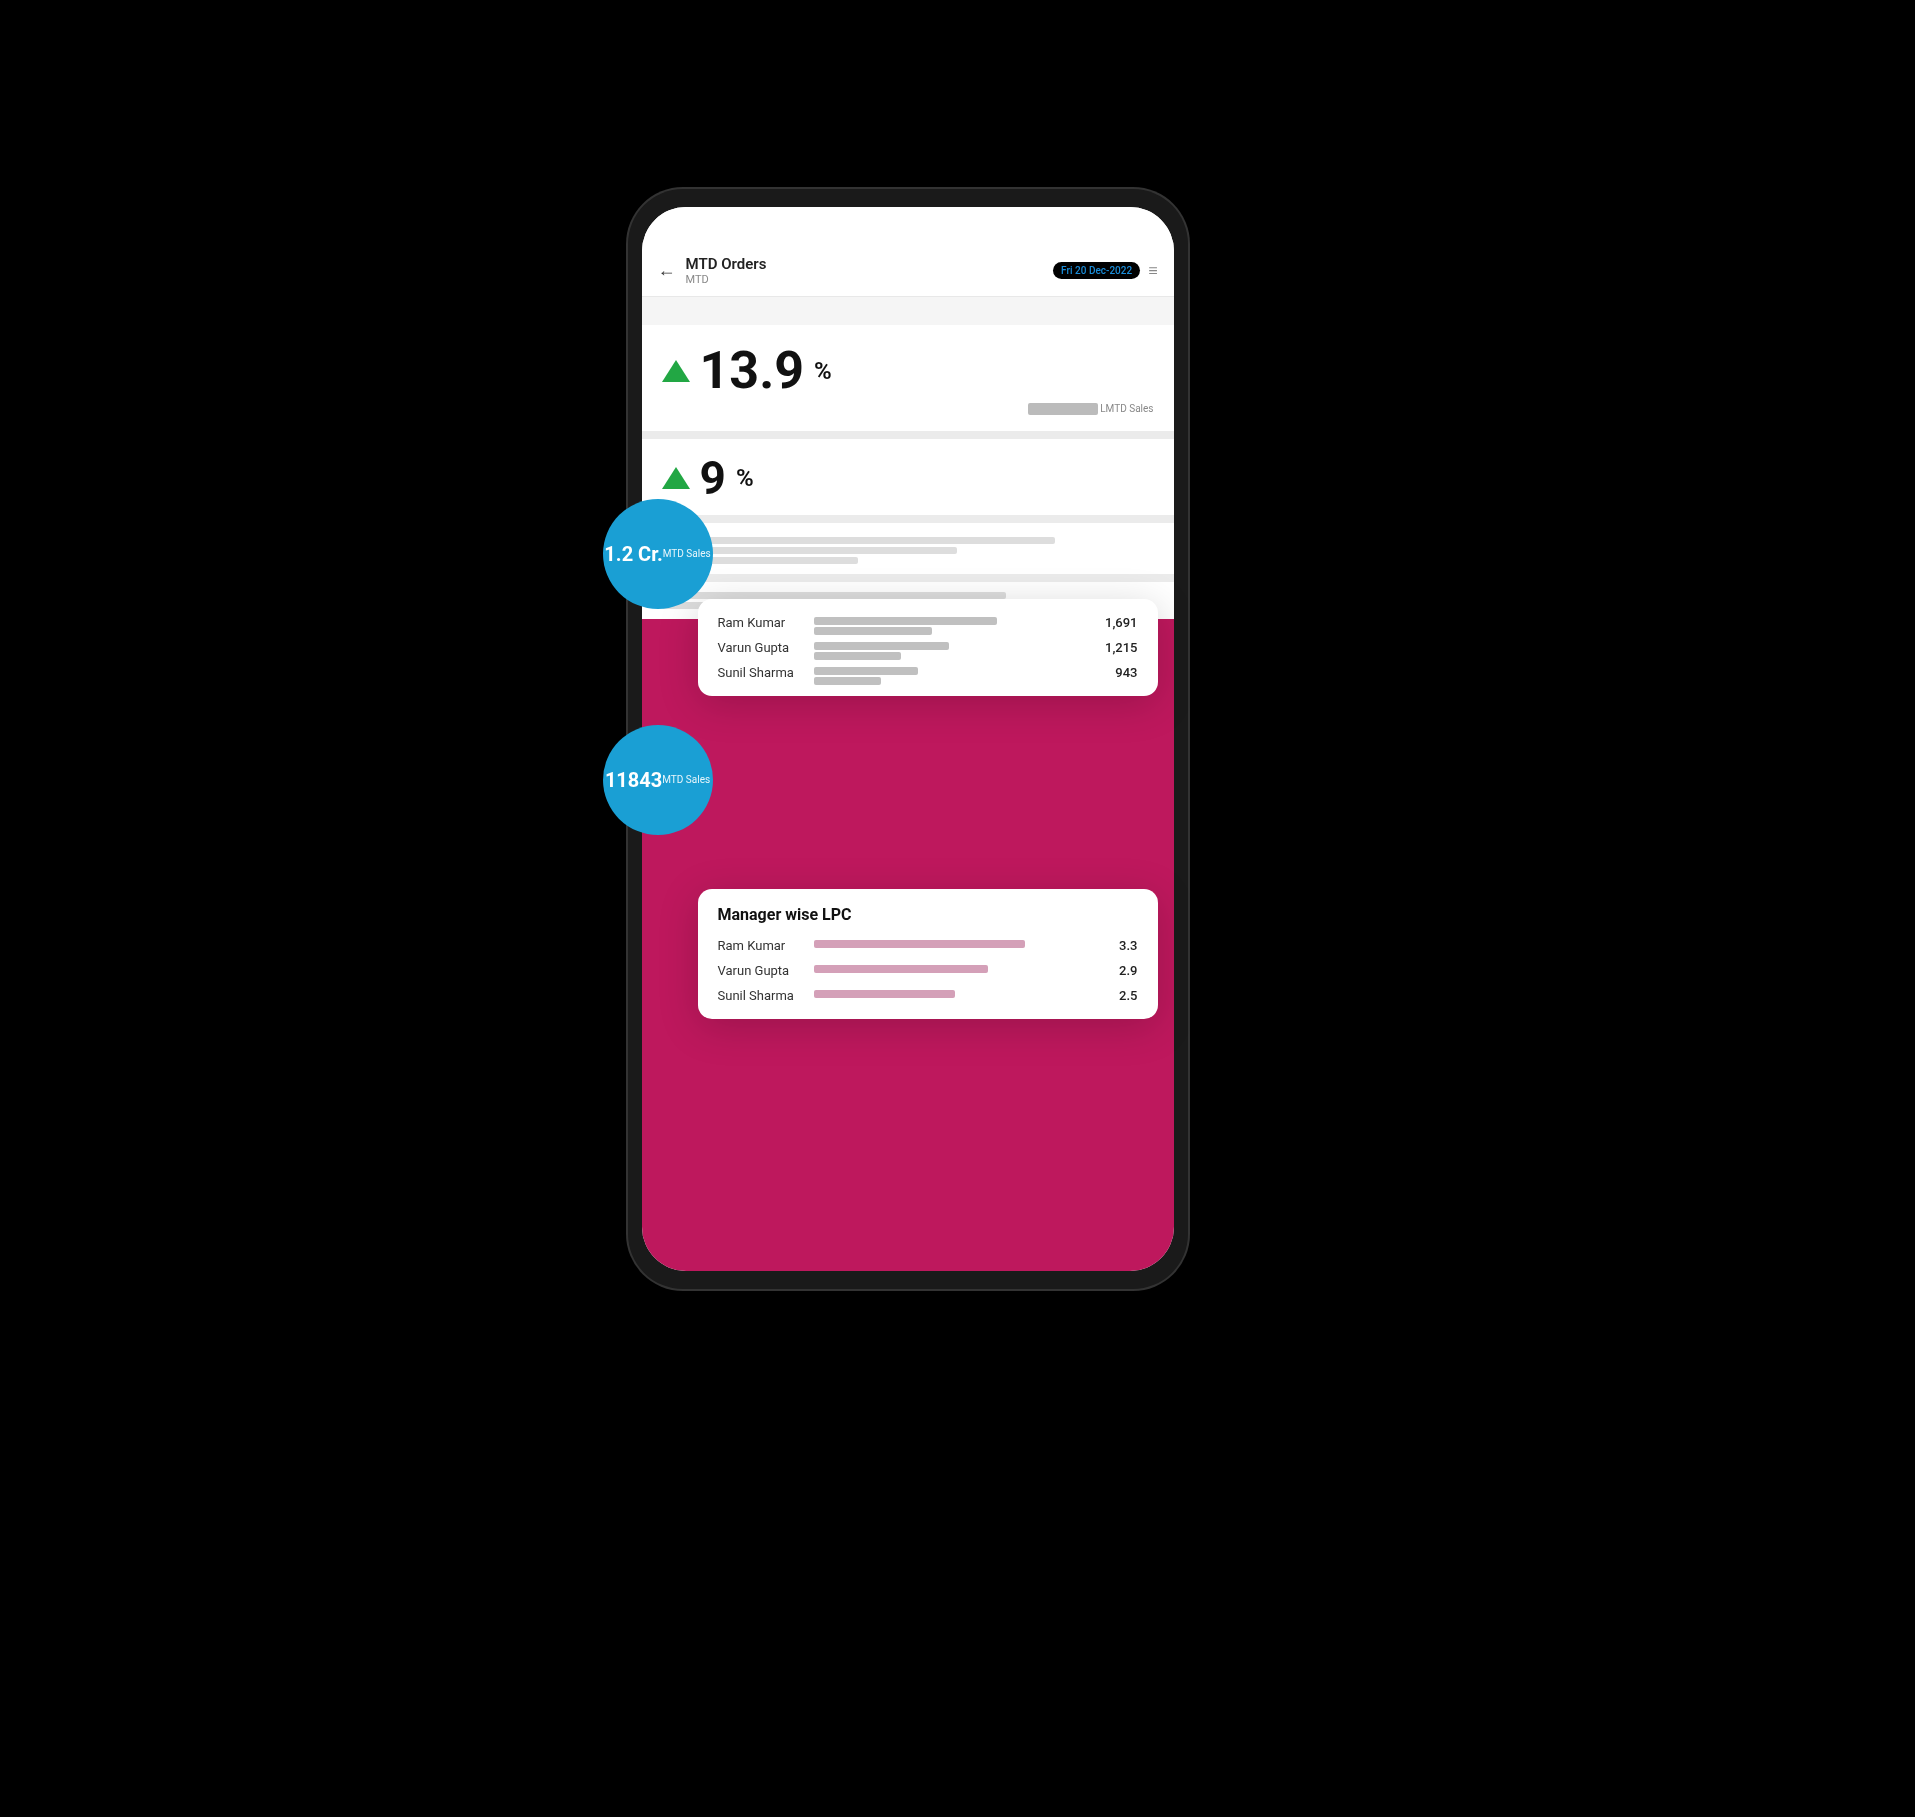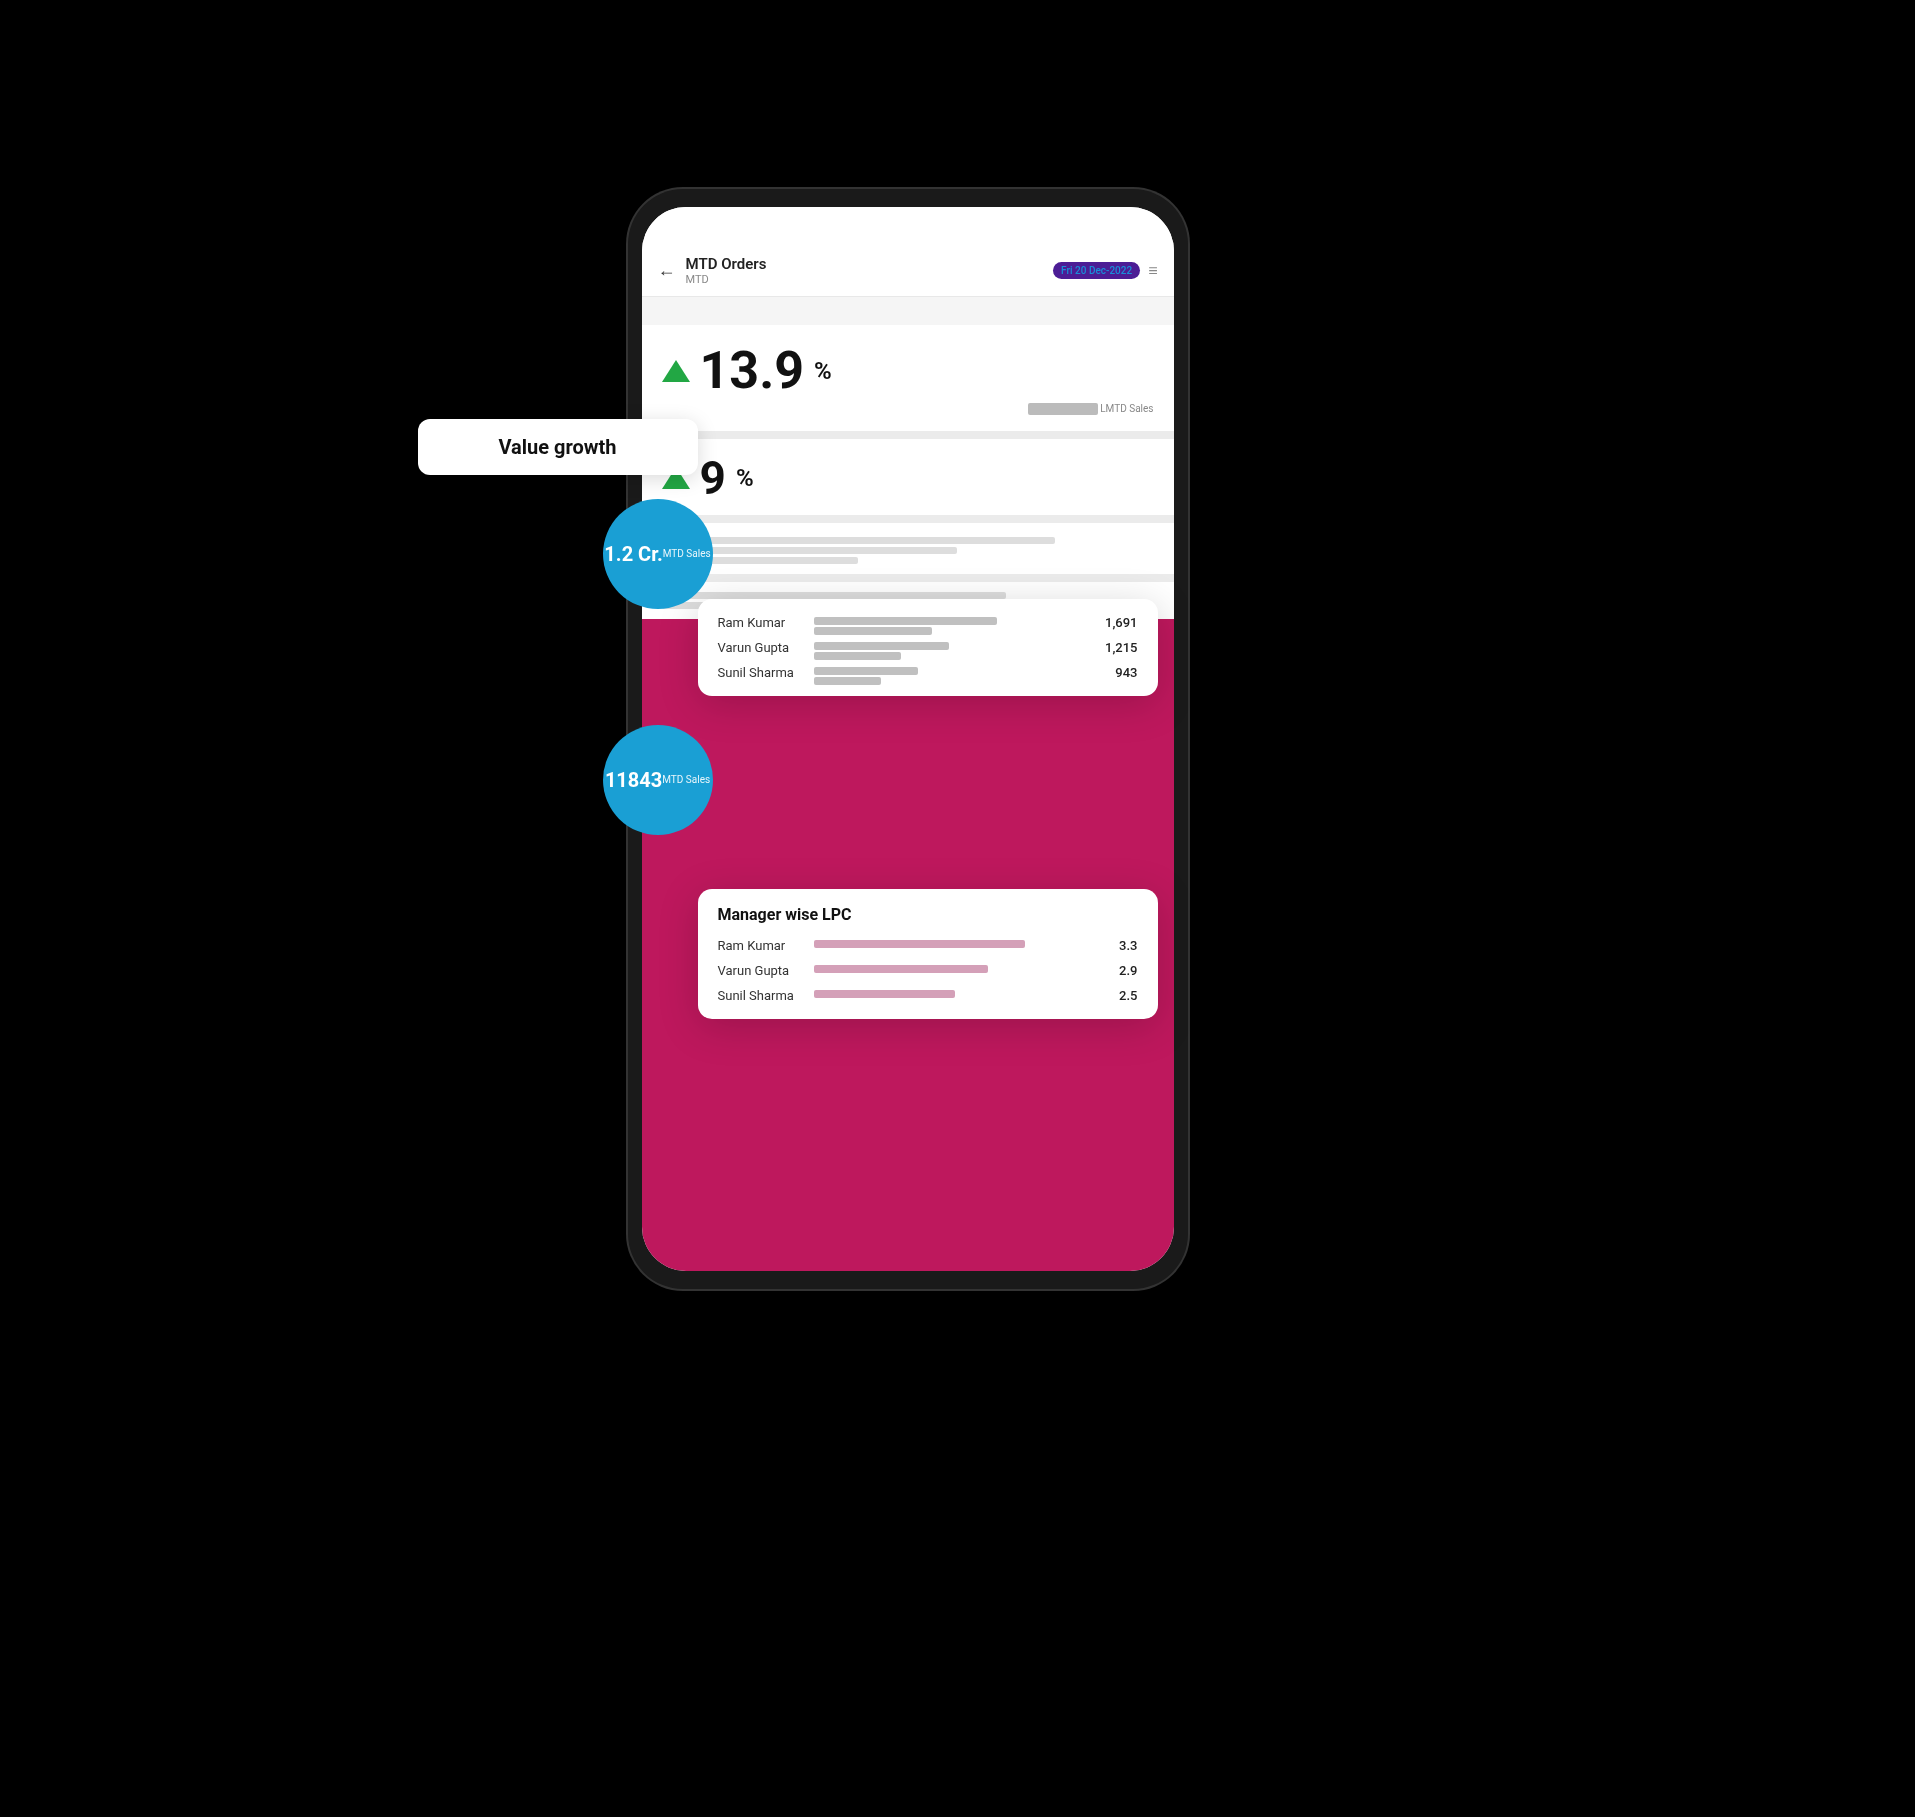--- a/index.html
+++ b/index.html
@@ -80,21 +80,21 @@
       font-weight: 600;
       color: #222;
     }
 
     .header-subtitle {
       font-size: 11px;
       color: #888;
     }
 
     .date-badge {
-      background: #4c1d95;
+      background: #000000;
       color: #1a8cd8;
       font-size: 10px;
       padding: 3px 8px;
       border-radius: 10px;
       font-weight: 500;
     }
 
     .filter-icon {
       color: #888;
       font-size: 16px;
@@ -402,23 +402,20 @@
           <div class="mini-bar-row">
             <div class="mini-bar" style="width:70%;"></div>
             <div class="mini-bar" style="width:50%;"></div>
           </div>
         </div>
 
       </div>
     </div>
   </div>
 
-  <div class="tooltip-bubble tooltip-value-growth">
-    <span class="tooltip-text">Value growth</span>
-  </div>
 
   <div class="blue-circle circle-mtd-sales">
     <span class="circle-value">1.2 Cr.</span>
     <span class="circle-label">MTD Sales</span>
   </div>
 
 
   <div class="blue-circle circle-mtd-billers">
     <span class="circle-value">11843</span>
     <span class="circle-label">MTD Sales</span>

